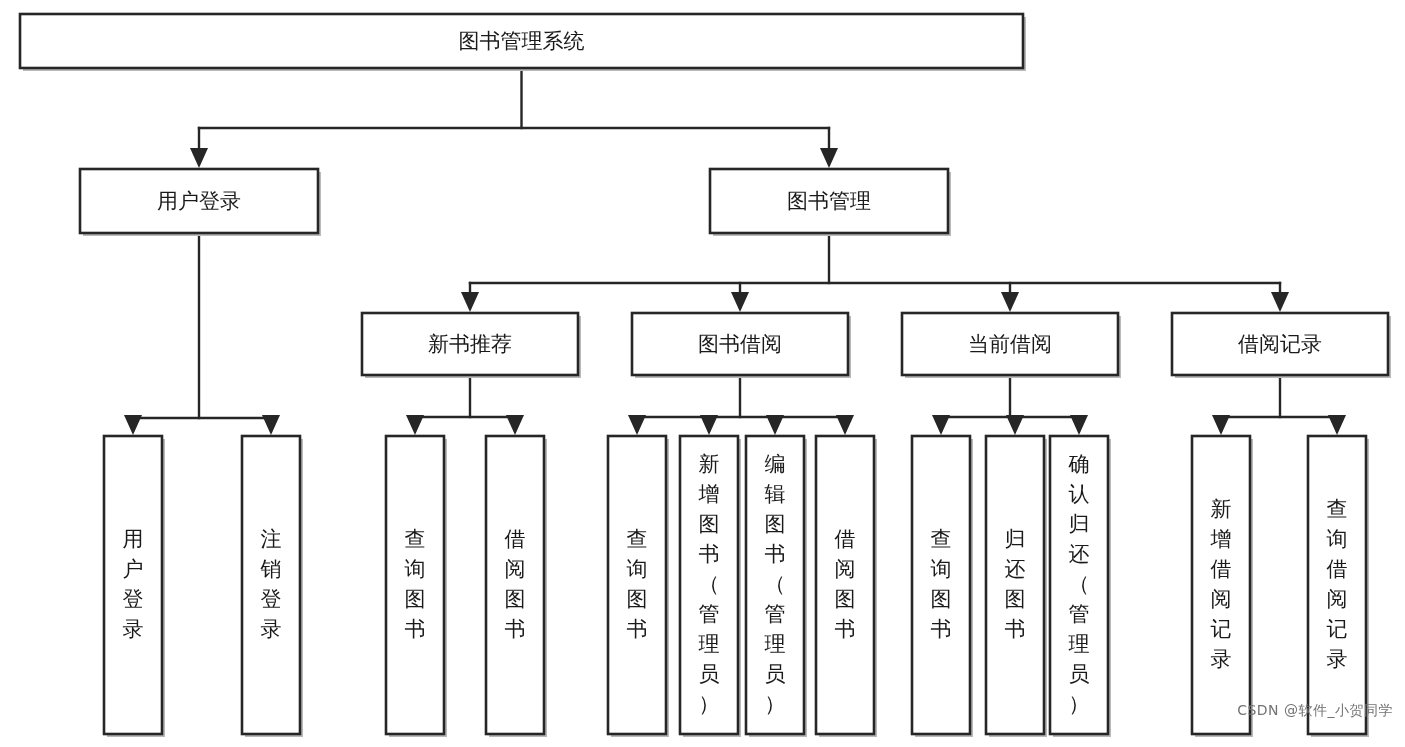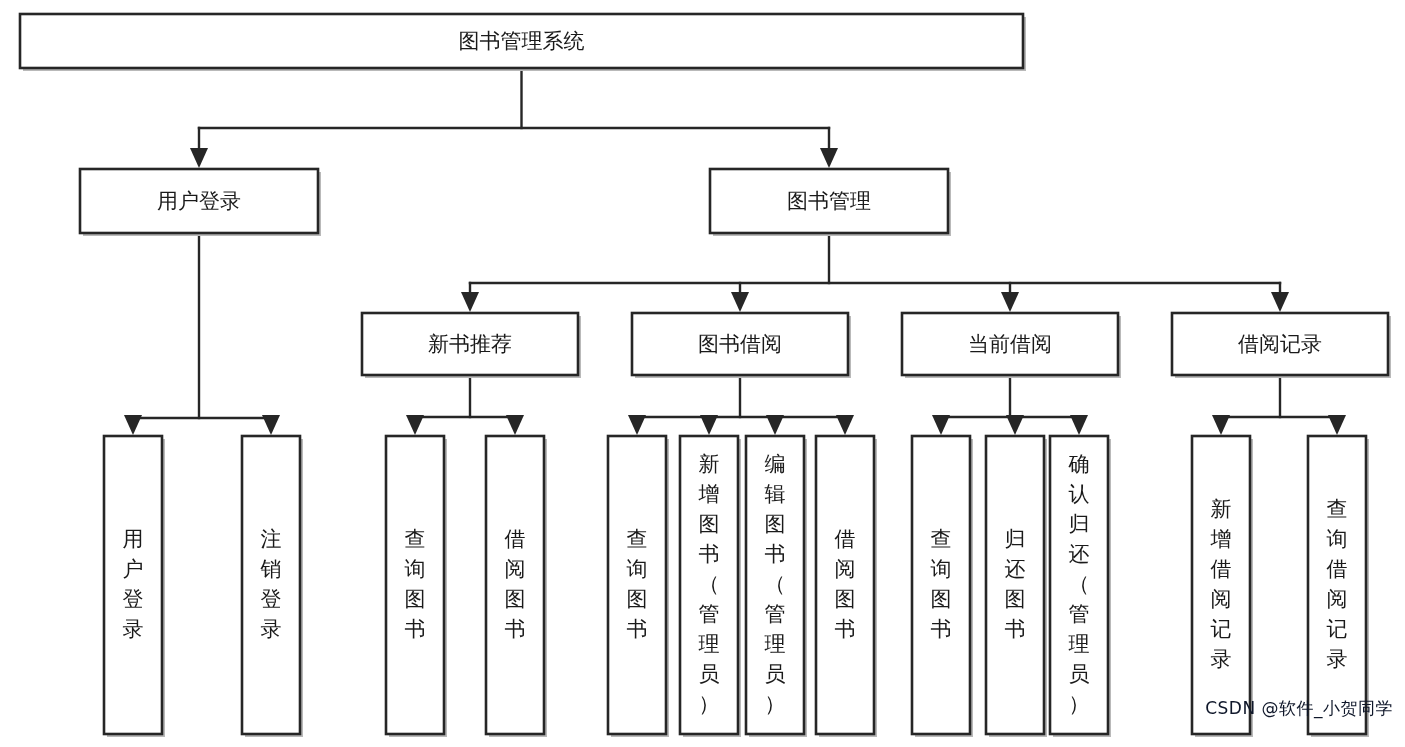--- a/index.html
+++ b/index.html
@@ -59,22 +59,22 @@
     writing-mode: vertical-rl;
     text-orientation: upright;
     text-anchor: middle;
     white-space: pre;
   }
   .watermark-text {
     position: absolute;
     right: 12px;
     bottom: 5px;
     font-family: "DejaVu Sans", "Liberation Sans", sans-serif;
-    font-size: 17px;
-    color: #0f172a;
+    font-size: 14px;
+    color: #737373;
     letter-spacing: 0.5px;
     user-select: none;
     margin-top: 10px;
   }
 </style>
 </head>
 <body>
 
 <div id="diagram-root">
   <svg class="chart-canvas" viewBox="0 0 1405 747">

